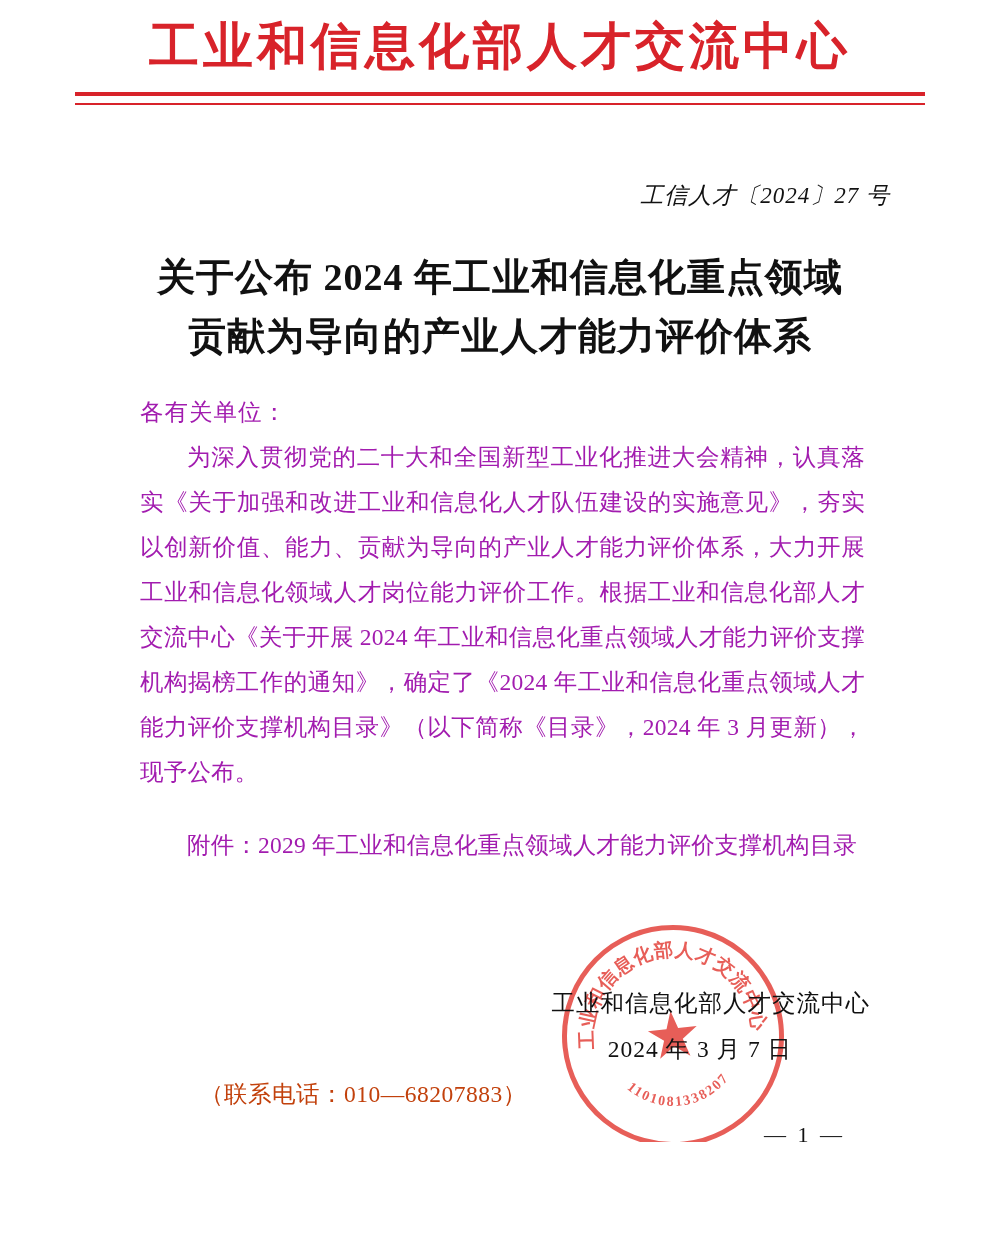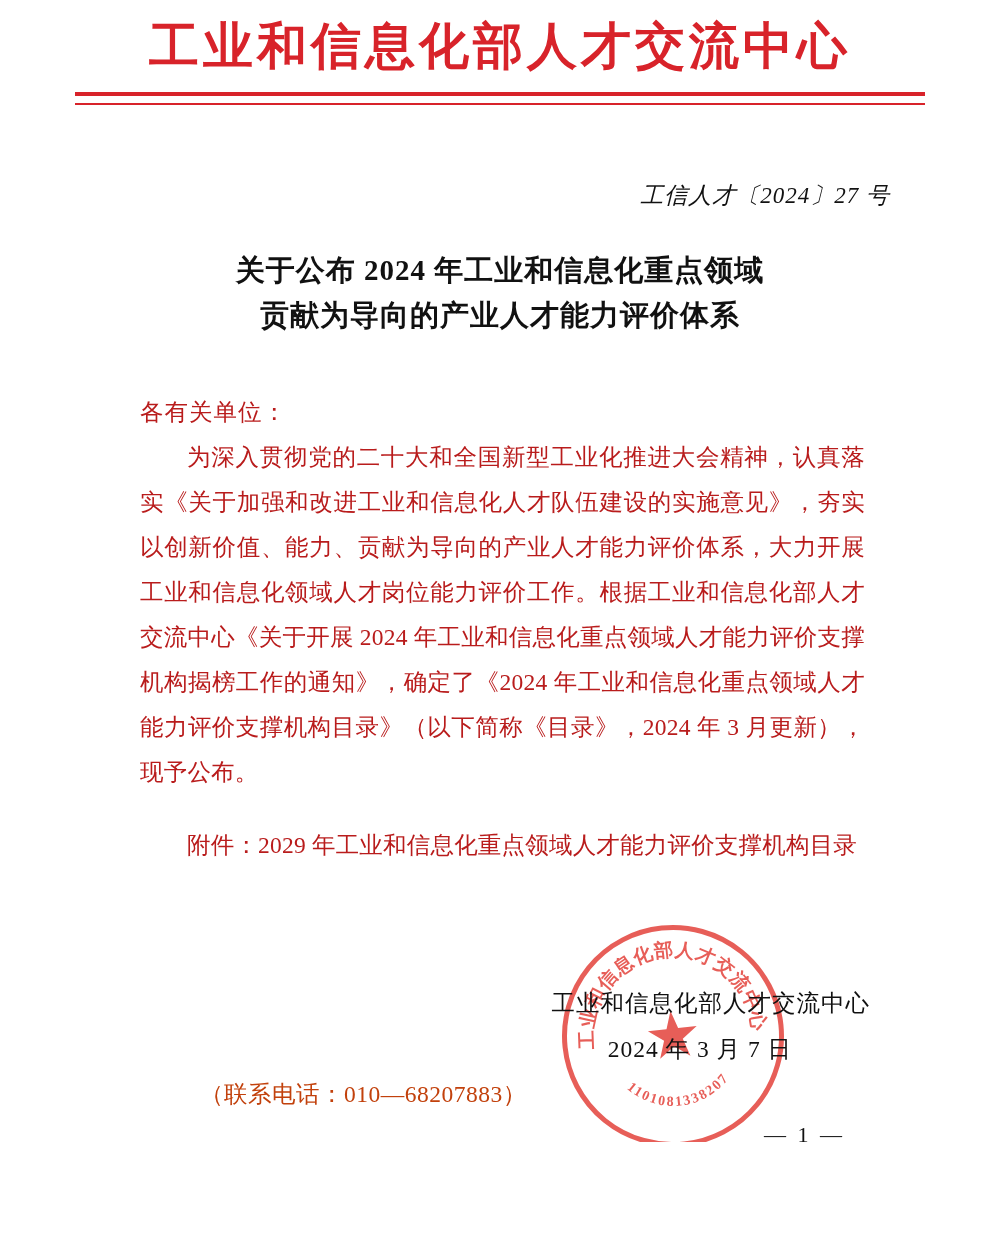--- a/index.html
+++ b/index.html
@@ -65,33 +65,33 @@
   }
 
   
   .doc-title {
     position: absolute;
     top: 248px;
     left: 140px;
     width: 720px;
     text-align: center;
     font-weight: bold;
-    font-size: 29px;
+    font-size: 38px;
     line-height: 1.55;
     color: #111;
     letter-spacing: 1px;
   }
 
   
   .body-block {
     position: absolute;
     top: 390px;
     left: 140px;
     width: 725px;
-    color: #b91c1c;
+    color: #a21caf;
     font-size: 23.5px;
     line-height: 45px;
   }
   .salutation {
     letter-spacing: 1px;
   }
   .para {
     text-indent: 2em;
     text-align: justify;
     text-justify: inter-ideograph;

